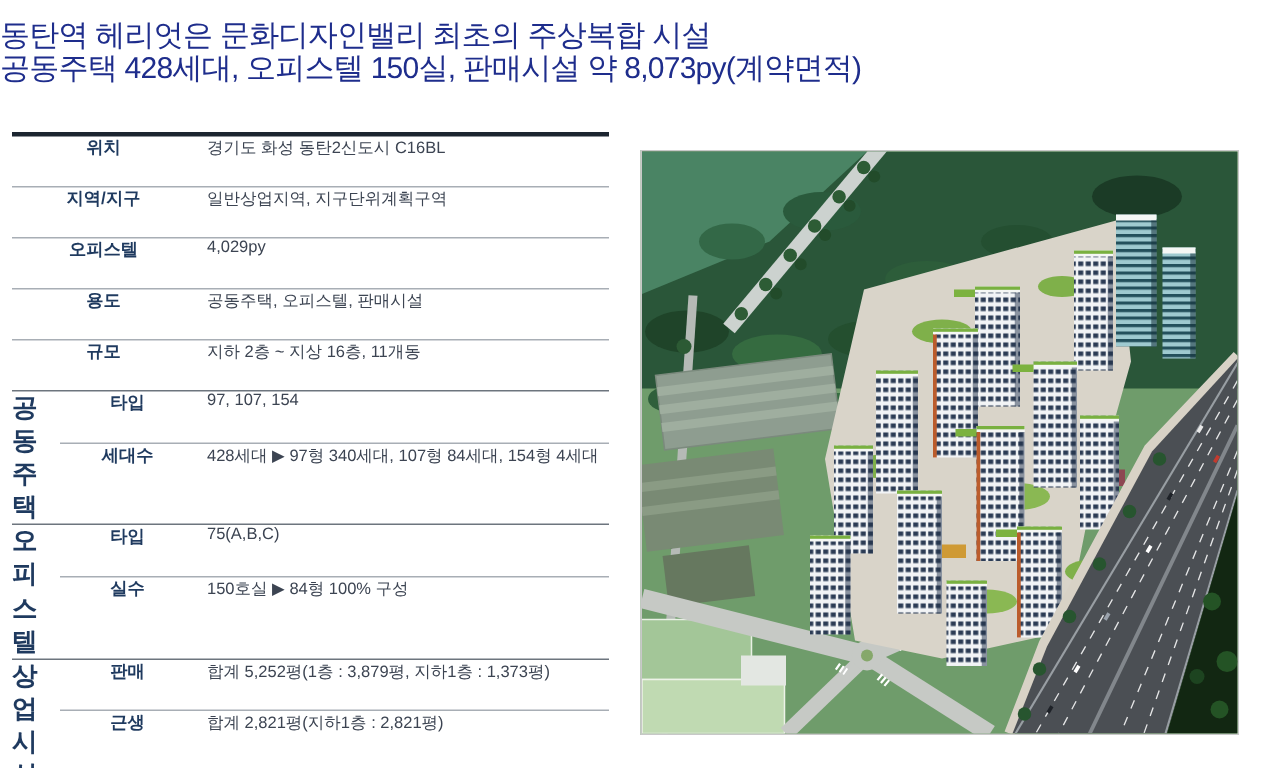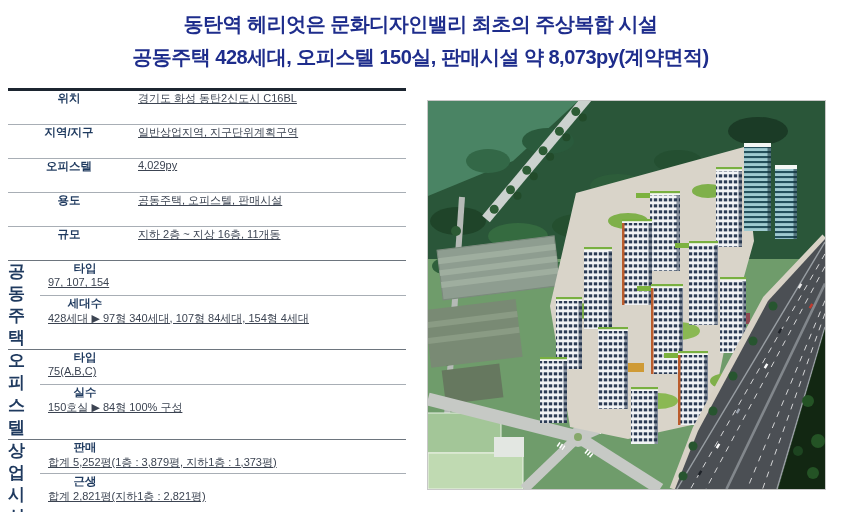--- a/index.html
+++ b/index.html
@@ -1,42 +1,42 @@
 <!DOCTYPE html>
 <html><head>
 <meta charset="utf-8">
 <style>
   html,body { margin:0; padding:0; background:#fff; }
   .page {
     position:relative; width:841px; height:512px; background:#ffffff;
     font-family:"Liberation Sans","DejaVu Sans",sans-serif; overflow:hidden;
   }
   
-  .titles { position:absolute; top:13px; left:0; right:0; text-align:center;
-            color:#1e2d8c; font-weight:bold; letter-spacing:-0.5px; }
+  .titles { position:absolute; top:13px; left:0; right:0; 
+            color:#1e2d8c; font-weight:normal; letter-spacing:-0.5px; }
   .title-line { font-size:20px; line-height:22px; }
-  .title-line + .title-line { margin-top:11px; }
+  .title-line + .title-line { }
 
   
   .spec-table { position:absolute; left:8px; top:88px; width:398px;
                 border-top:3px solid #1c2530; }
   .srow { display:flex; align-items:flex-start; height:33px;
           border-bottom:1px solid #a8aeb5; }
   .srow.group-end { border-bottom:none; }
   .cell-label { width:122px; text-align:center; font-weight:bold;
                 color:#1f3a5f; font-size:11.5px; flex-shrink:0; }
   .cell-value { flex:1; padding-left:8px; font-size:11px; color:#3c4452;
-                white-space:nowrap;text-decoration:underline; }
+                white-space:nowrap; }
   .srow.simple-last { border-bottom:1.5px solid #6d757e; }
   .grp { display:flex; border-bottom:1.5px solid #6d757e; }
   .grp-label { width:32px; display:flex; align-items:center; justify-content:center;
                font-weight:bold; color:#1f3a5f; font-size:17px;
                white-space:pre-line; text-align:left; line-height:1.3; flex-shrink:0; }
   .grp-rows { flex:1; }
-  .grp .srow { height:33.5px;flex-direction:column; }
+  .grp .srow { height:33.5px; }
   .grp .cell-label { width:90px; }
 
   
   .photo { position:absolute; left:427px; top:100px; width:397px; height:388px;
            border:1px solid #c8c8c8; box-sizing:content-box; background:#6f9c6b; }
   .photo svg { display:block; }
 </style>
 </head>
 <body>
 

